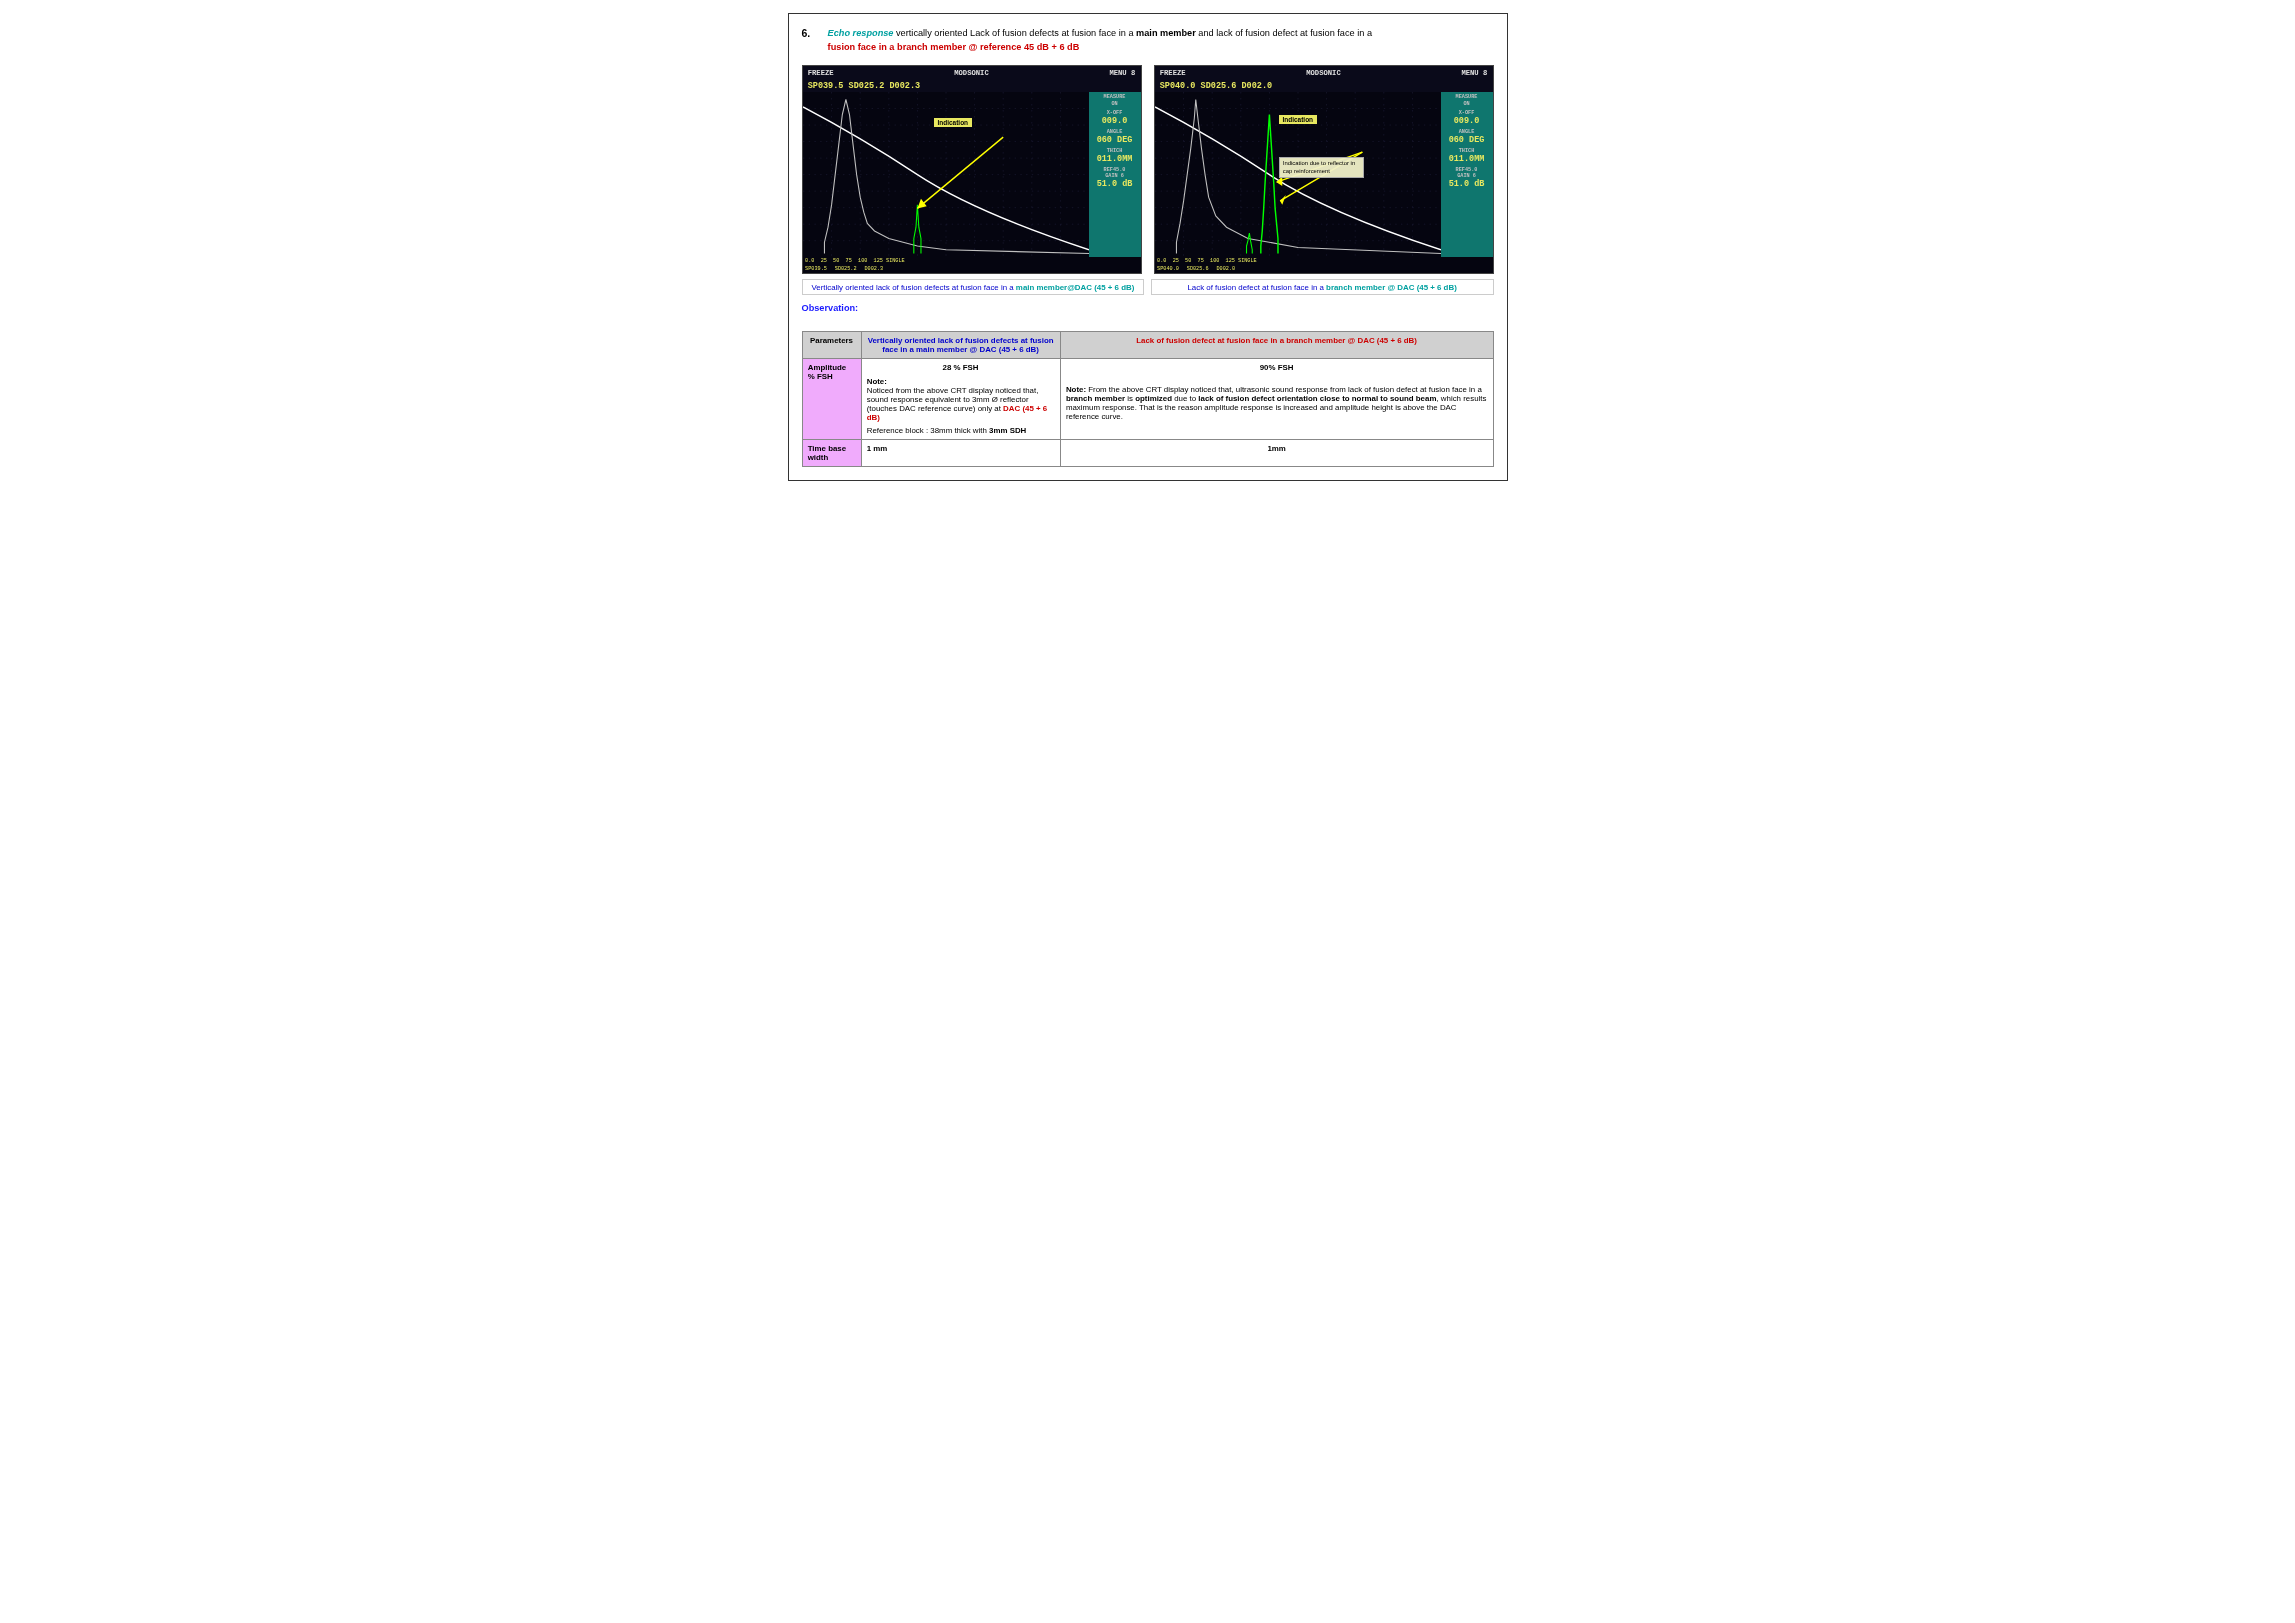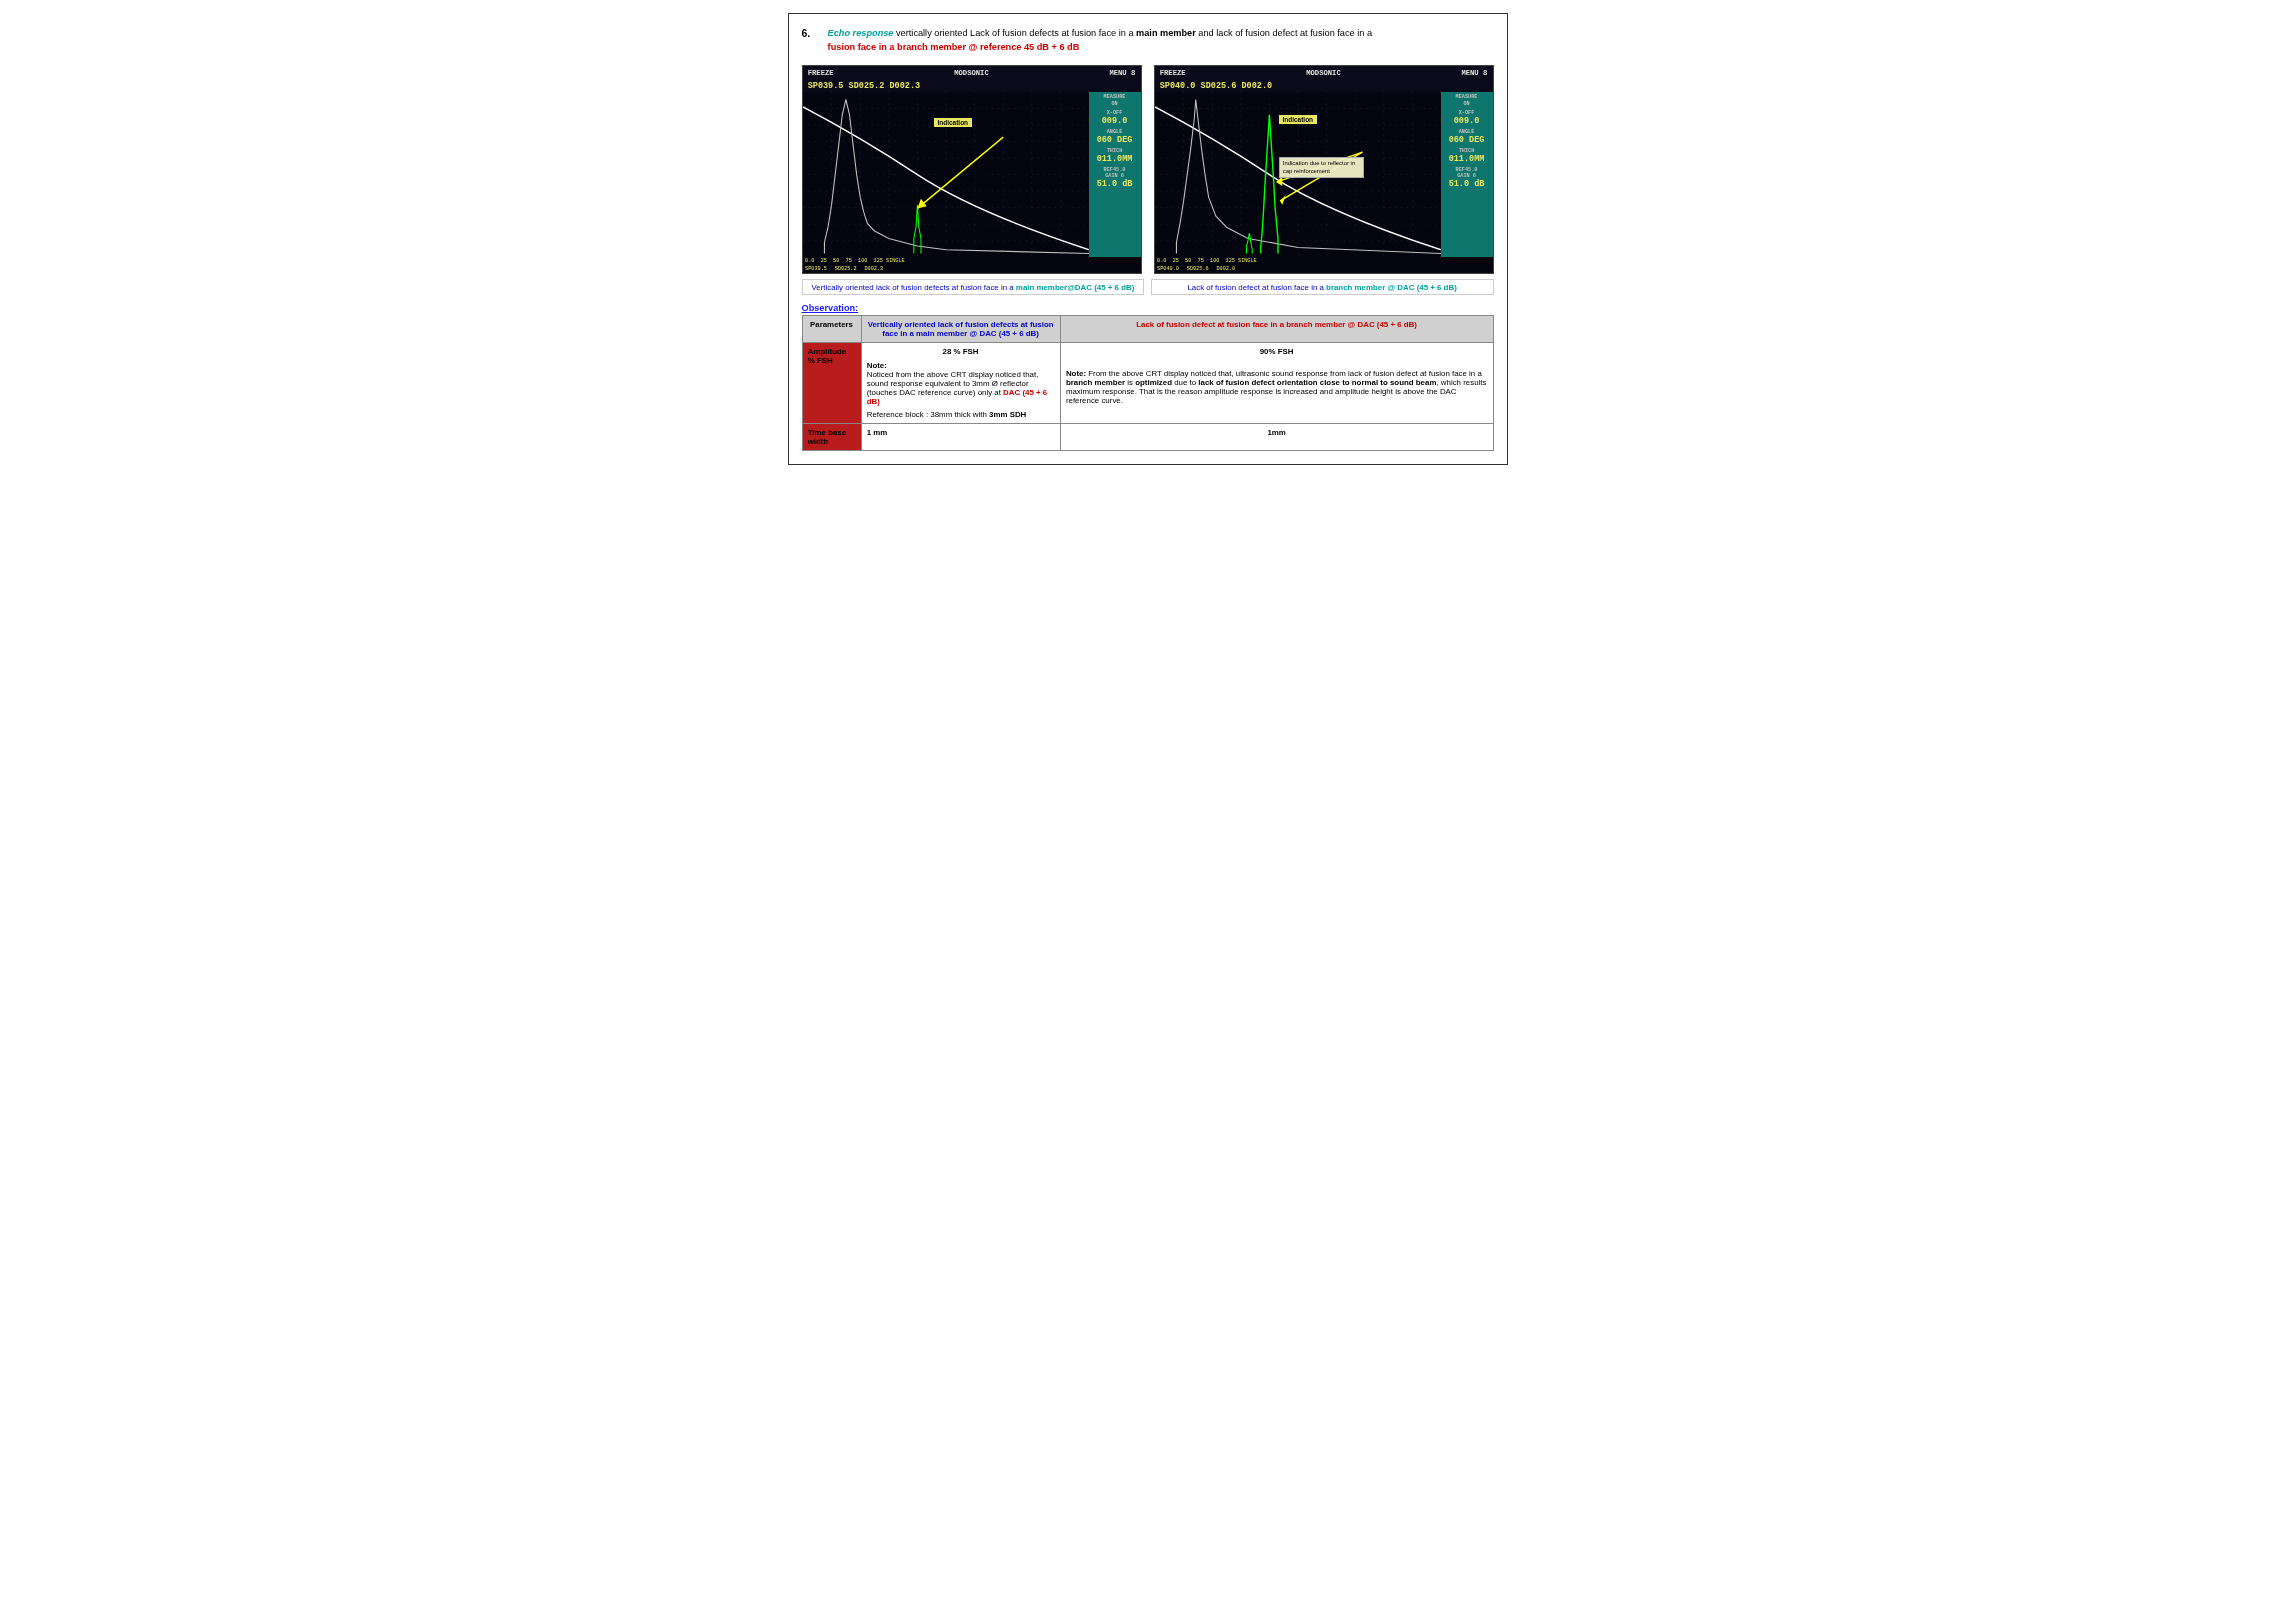--- a/index.html
+++ b/index.html
@@ -157,22 +157,21 @@
       flex: 1;
       text-align: center;
       padding: 2.6px;
     }
     .cyan-bold { color: #00a0a0; font-weight: bold; }
     
     .observation-title {
       color: #1a1aff;
       font-weight: bold;
       font-size: 9.2px;
-      margin-bottom: 2px;
-      text-decoration: underline;
+      margin-bottom: 18px;
     }
     
     table {
       width: 100%;
       border-collapse: collapse;
       font-size: 7.9px;
       border-radius: 17px;
     }
     th, td {
       border: 0.7px solid #888;
@@ -180,21 +179,21 @@
       vertical-align: top;
     }
     th {
       background: #d0d0d0;
       font-weight: bold;
       text-align: center;
     }
     .param-col {
       font-weight: bold;
       width: 59px;
-      background: #b91c1c;
+      background: #f0abfc;
     }
     .note-bold { font-weight: bold; }
     .dac-red { color: #cc0000; font-weight: bold; }
   </style>
 </head>
 <body>
 
 <div class="outer-border">
 
   <div class="title-row">

